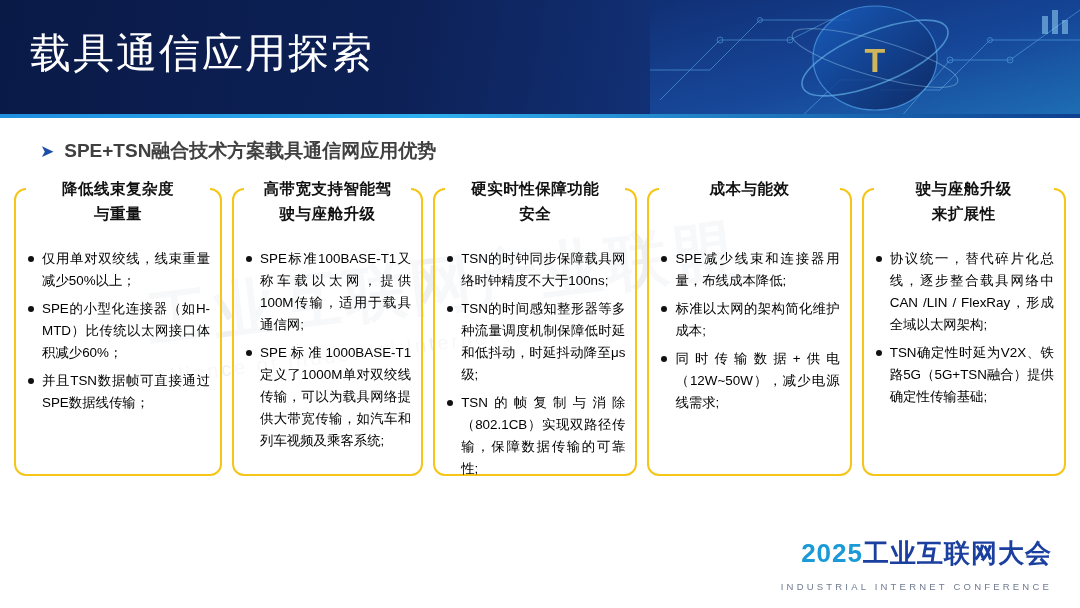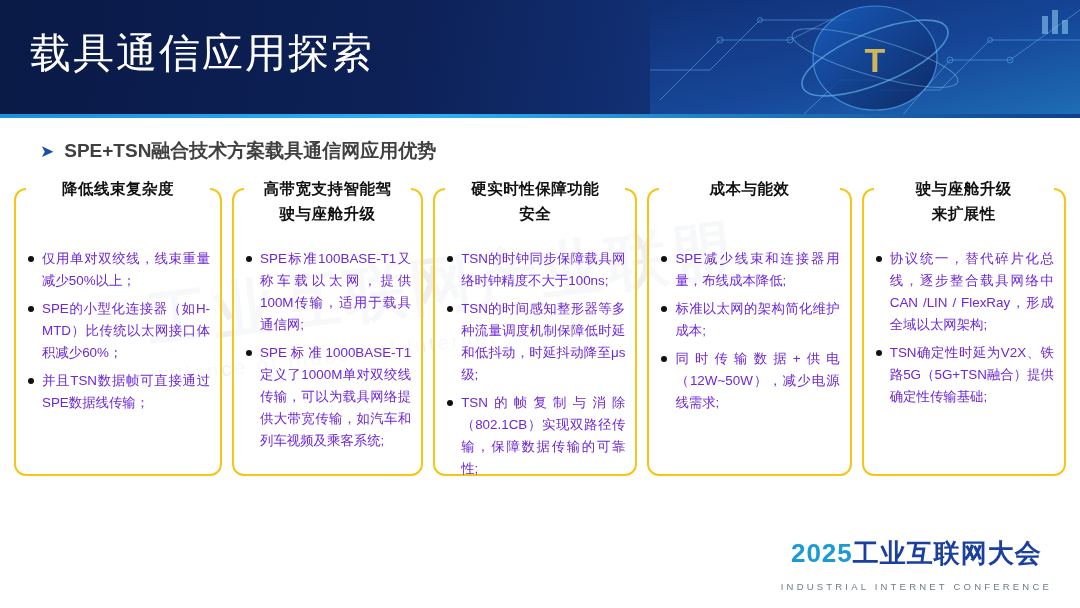--- a/index.html
+++ b/index.html
@@ -145,21 +145,21 @@
     list-style: none;
     margin: 0;
     padding: 0;
   }
   .card-body li {
     position: relative;
     padding-left: 16px;
     margin-bottom: 6px;
     font-size: 13.4px;
     line-height: 22px;
-    color: #6d28d9;
+    color: #000000;
     text-align: justify;
   }
   .card-body li:before {
     content: "";
     position: absolute;
     left: 2px;
     top: 8px;
     width: 6px;
     height: 6px;
     background: #111111;
@@ -180,21 +180,21 @@
     top: -3px;
     height: 6px;
     background: #ffffff;
   }
 
   
   .footer {
     position: absolute;
     right: 28px;
     bottom: 16px;
-    text-align: center;
+    text-align: right;
   }
   .footer-main {
     font-size: 26px;
     font-weight: bold;
     color: #1a3f9e;
     letter-spacing: 1px;
     white-space: nowrap;
   }
   .footer-main .year { color: #1a9ad6; }
   .footer-sub {
@@ -265,20 +265,21 @@
     <div class="wm-line1">工业互联网产业联盟</div>
     <div class="wm-line2">Alliance of Industrial Internet</div>
   </div>
 
   <div class="cards">
 
     <div class="card c1">
       <div class="card-title-bg"></div>
       <div class="card-head">
         <span class="card-title">降低线束复杂度</span>
+        <span class="card-title t2">与重量</span>
       </div>
       <div class="card-body">
         <ul>
           <li>仅用单对双绞线，线束重量减少50%以上；</li>
           <li>SPE的小型化连接器（如H-MTD）比传统以太网接口体积减少60%；</li>
           <li>并且TSN数据帧可直接通过SPE数据线传输；</li>
         </ul>
       </div>
     </div>
 

